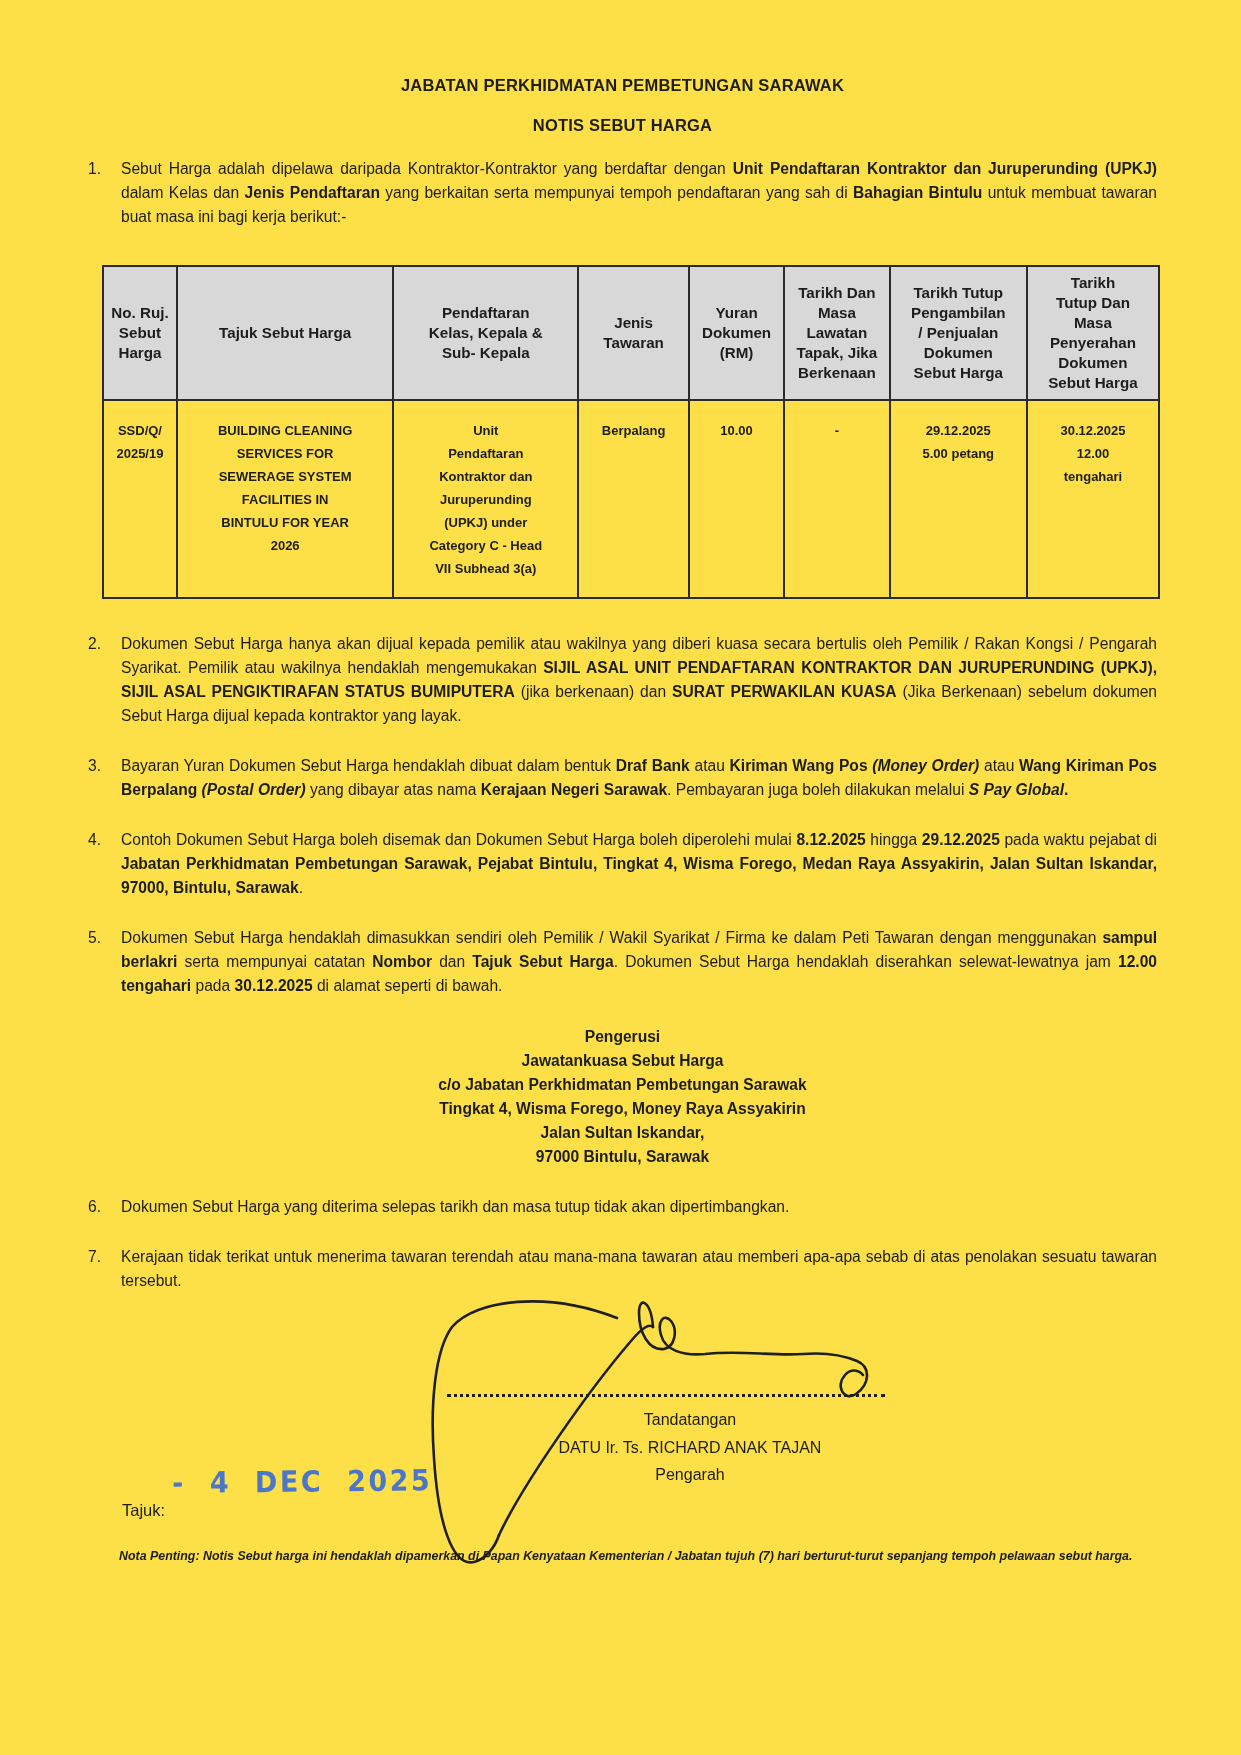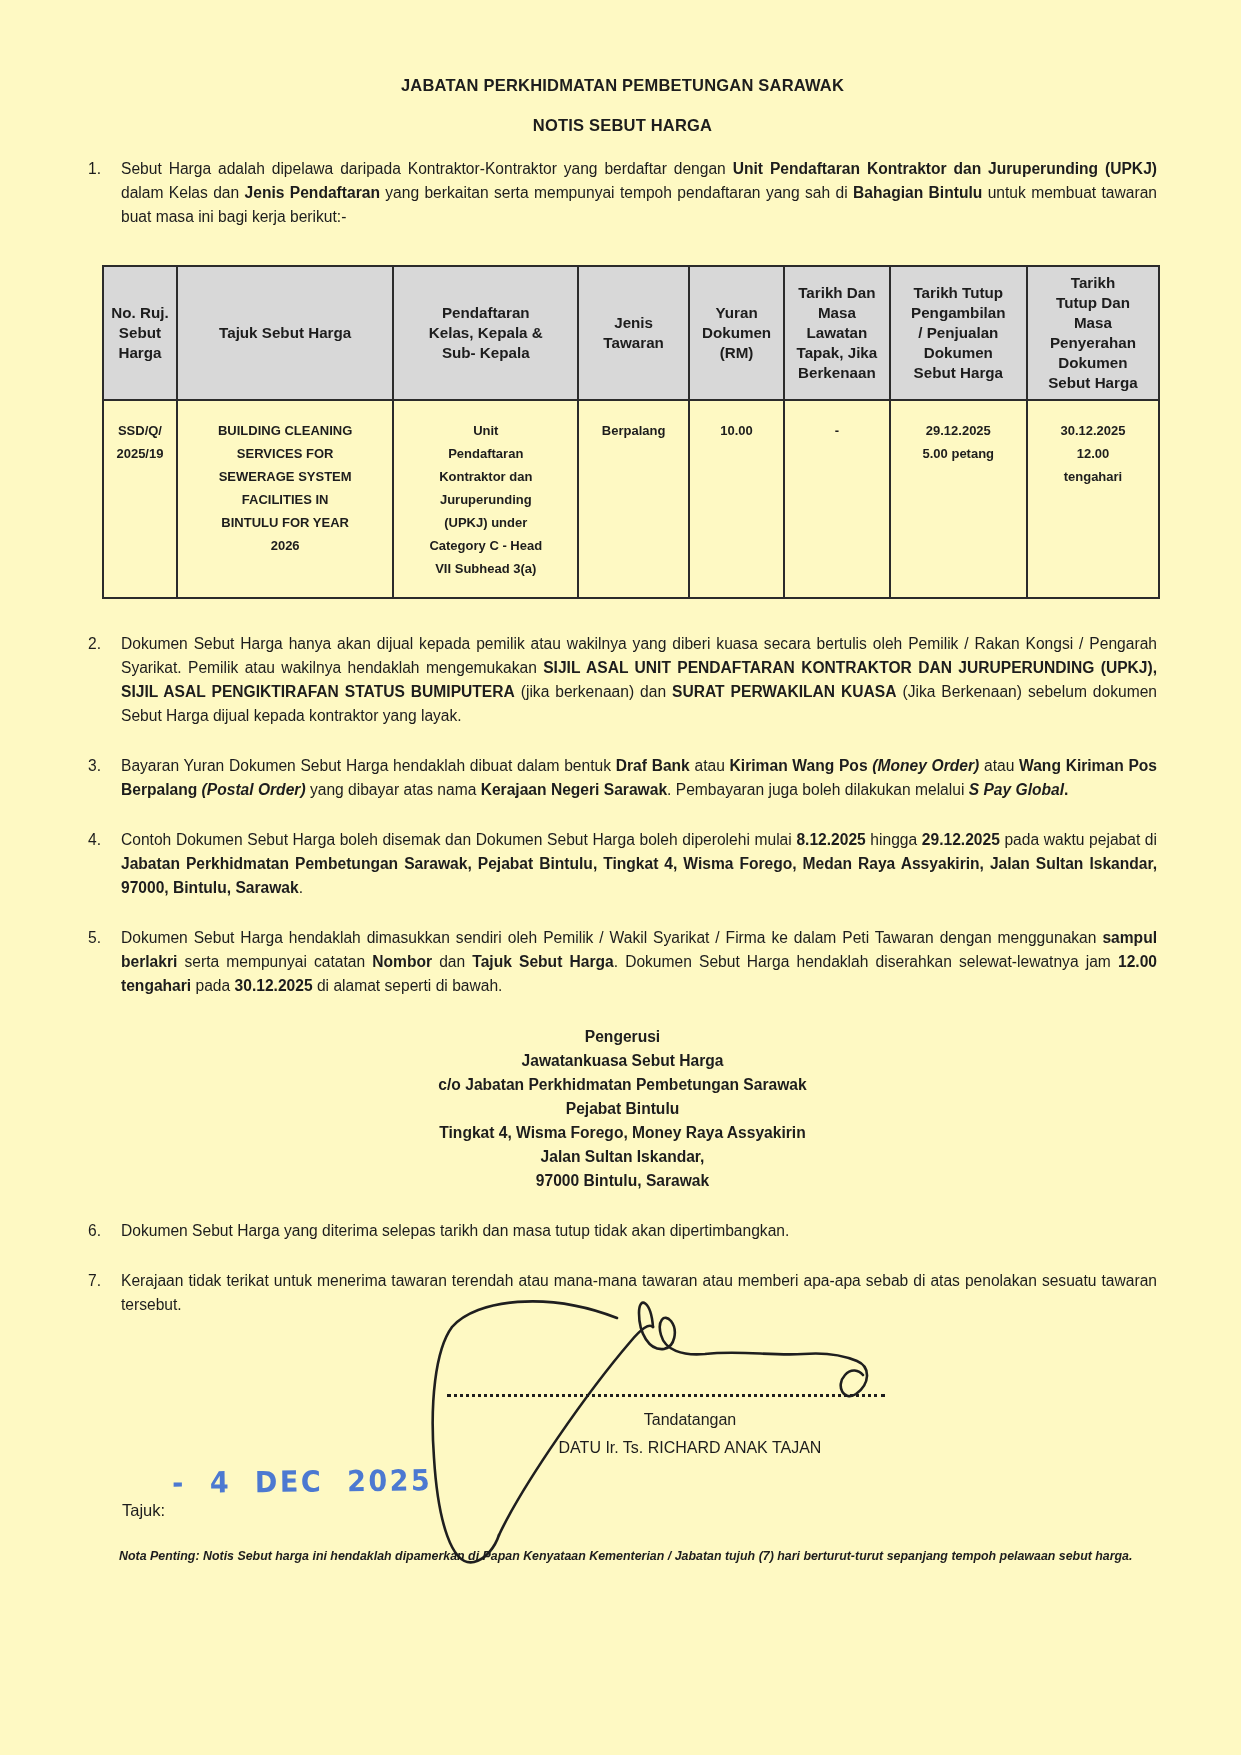--- a/index.html
+++ b/index.html
@@ -1,18 +1,18 @@
 <!DOCTYPE html>
 <html><head>
 <meta charset="utf-8">
 <style>
   html,body { margin:0; padding:0; background:#e8e8e8; }
   .page {
     position:relative; width:1241px; height:1755px; margin:0 auto;
-    background:#fef9c3; color:#1d1d1d; overflow:hidden;
+    background:#fde047; color:#1d1d1d; overflow:hidden;
     font-family:"Liberation Sans","DejaVu Sans",sans-serif;
   }
   .content { padding:76px 84px 0 88px; }
   .title { text-align:center; font-weight:700; font-size:16.5px; letter-spacing:.2px; }
   .title2 { margin-top:21px; }
   .item { display:flex; margin-top:26px; font-size:15.6px; line-height:24px; }
   .item .num { flex:0 0 33px; }
   .item .body { flex:1; text-align:justify; }
   .b { font-weight:700; }
   .i { font-style:italic; }
@@ -140,21 +140,20 @@
 
     <div class="item">
       <span class="num">5.</span>
       <span class="body"><span>Dokumen Sebut Harga hendaklah dimasukkan sendiri oleh Pemilik / Wakil Syarikat / Firma ke dalam Peti Tawaran dengan menggunakan </span><span class="b">sampul berlakri</span><span> serta mempunyai catatan </span><span class="b">Nombor</span><span> dan </span><span class="b">Tajuk Sebut Harga</span><span>. Dokumen Sebut Harga hendaklah diserahkan selewat-lewatnya jam </span><span class="b">12.00 tengahari</span><span> pada </span><span class="b">30.12.2025</span><span> di alamat seperti di bawah.</span></span>
     </div>
 
     <div class="address">
       <div>Pengerusi</div>
       <div>Jawatankuasa Sebut Harga</div>
       <div>c/o Jabatan Perkhidmatan Pembetungan Sarawak</div>
-      <div>Pejabat Bintulu</div>
       <div>Tingkat 4, Wisma Forego, Money Raya Assyakirin</div>
       <div>Jalan Sultan Iskandar,</div>
       <div>97000 Bintulu, Sarawak</div>
     </div>
 
     <div class="item">
       <span class="num">6.</span>
       <span class="body"><span>Dokumen Sebut Harga yang diterima selepas tarikh dan masa tutup tidak akan dipertimbangkan.</span></span>
     </div>
 
@@ -169,19 +168,20 @@
 
   <svg class="sig-svg" width="500" height="290" viewBox="0 0 500 290" fill="none">
     <path d="M219,30 C150,3 78,11 54,39 C37,62 32,116 36,170 C40,234 54,279 76,274 C88,271 97,259 101,247" stroke="#1f1f1f" stroke-width="2.6" stroke-linecap="round"></path>
     <path d="M101,247 C125,196 190,103 233,53 C243,41 251,35 255,39" stroke="#1f1f1f" stroke-width="2.6" stroke-linecap="round"></path>
     <path d="M255,39 C253,13 241,7 241,25 C241,45 251,63 266,61 C277,59 280,42 273,33 C266,25 259,33 263,47 C267,62 284,68 307,66 C341,62 373,68 405,66 C429,64 447,68 459,73 C473,79 472,96 458,106 C446,114 437,98 447,87 C453,80 461,82 465,87" stroke="#1f1f1f" stroke-width="2.6" stroke-linecap="round"></path>
   </svg>
 
   <div class="sig-text">
     <div>Tandatangan</div>
     <div>DATU Ir. Ts. RICHARD ANAK TAJAN</div>
+    <div>Pengarah</div>
   </div>
 
   <div class="stamp">- 4 DEC 2025</div>
   <div class="tarikh">Tajuk:</div>
 
   <div class="footnote"><span class="b i">Nota Penting: </span><span class="b i">Notis Sebut harga ini hendaklah dipamerkan di Papan Kenyataan Kementerian / Jabatan tujuh (7) hari berturut-turut sepanjang tempoh pelawaan sebut harga.</span></div>
 </div>
 
 </body></html>

